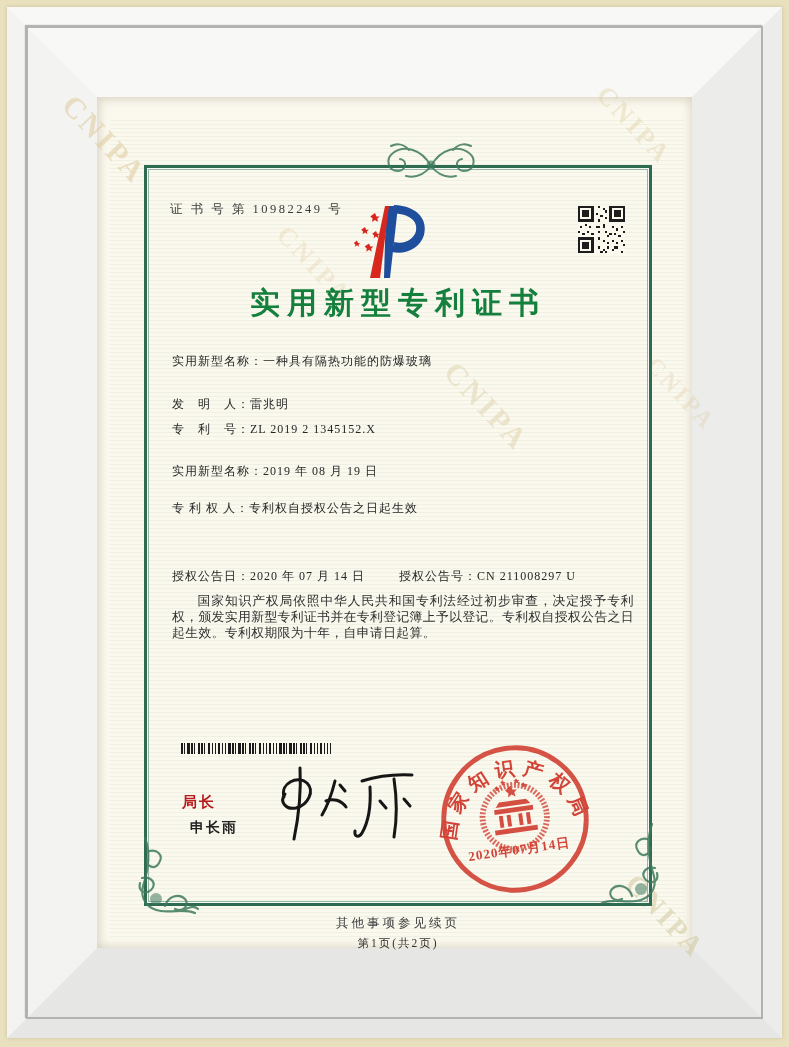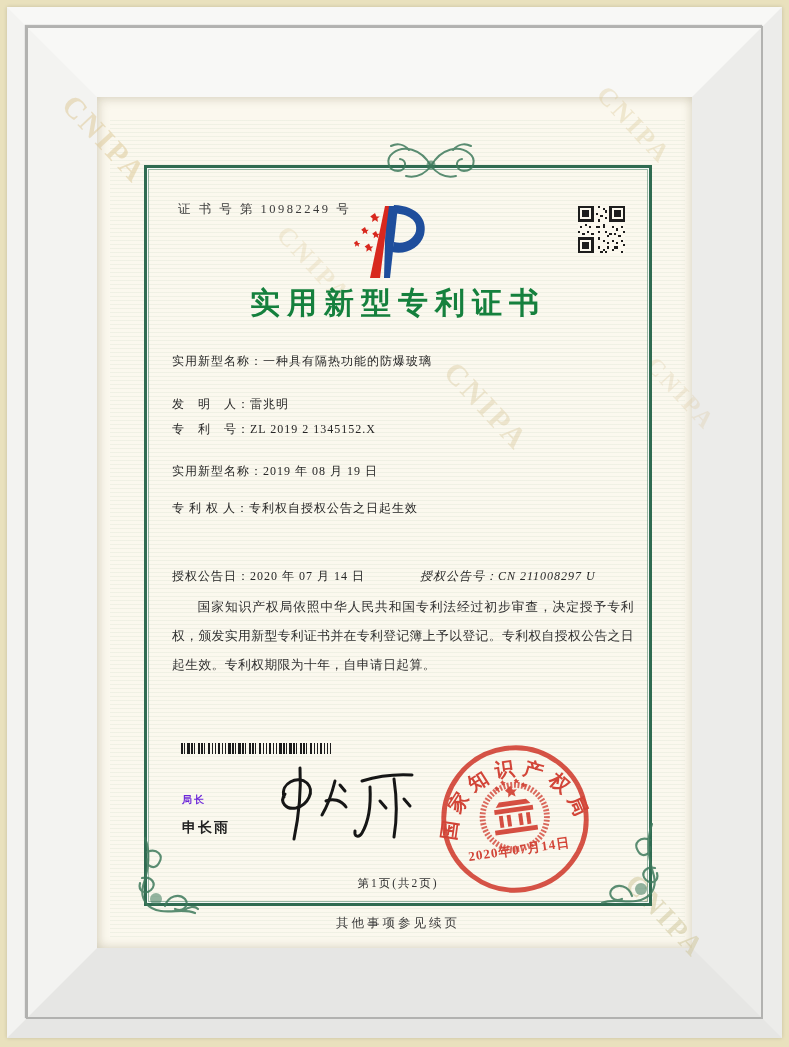--- a/index.html
+++ b/index.html
@@ -39,46 +39,46 @@
     pointer-events:none;white-space:nowrap;
   }
   
   .cert-border{
     position:absolute;left:144px;top:165px;width:508px;height:741px;
     border:3px solid #2f6b51;box-sizing:border-box;
     box-shadow:inset 0 0 0 1px rgba(255,255,255,.9), inset 0 0 0 2px rgba(74,130,104,.55);
   }
   .ornament{position:absolute;}
   .cert-number{
-    position:absolute;left:170px;top:201px;font-size:12.5px;letter-spacing:2.5px;color:#3b3b3b;margin-left:8px;
+    position:absolute;left:170px;top:201px;font-size:12.5px;letter-spacing:2.5px;color:#3b3b3b;
   }
   .qr{position:absolute;left:578px;top:206px;width:47px;height:47px;}
   .logo{position:absolute;left:348px;top:202px;width:84px;height:82px;}
   .title{
     position:absolute;left:144px;top:283px;width:508px;text-align:center;
     font-size:30px;font-weight:bold;letter-spacing:7px;color:#15803d;
   }
   .row{position:absolute;left:172px;width:470px;font-size:12px;letter-spacing:1px;color:#262626;white-space:nowrap;}
   .row .lbl{color:#262626;}
   .row .val{color:#262626;}
-  .row .second{position:absolute;left:248px;top:0;font-style:italic;}
+  .row .second{position:absolute;left:227px;top:0;}
   .paras{
     position:absolute;left:172px;top:593px;width:462px;
-    font-size:12.8px;line-height:29px;text-align:justify;color:#303030;letter-spacing:.4px;
+    font-size:12.8px;line-height:16px;text-align:justify;color:#303030;letter-spacing:.4px;
   }
   .paras p{margin:0;text-indent:2em;}
   .barcode{
     position:absolute;left:181px;top:743px;width:150px;height:11px;
     background:repeating-linear-gradient(90deg,#1c1c1c 0 1.6px,transparent 1.6px 3.1px,#1c1c1c 3.1px 4.1px,transparent 4.1px 6.4px,#1c1c1c 6.4px 8.8px,transparent 8.8px 10.2px);
   }
-  .director-label{position:absolute;left:182px;top:793px;font-size:10px;font-weight:bold;letter-spacing:2px;color:#6d28d9;}
-  .director-name{position:absolute;left:182px;top:819px;font-size:14px;font-weight:bold;letter-spacing:2px;color:#222;text-align:center;}
+  .director-label{position:absolute;left:182px;top:793px;font-size:15px;font-weight:bold;letter-spacing:2px;color:#b91c1c;}
+  .director-name{position:absolute;left:190px;top:819px;font-size:14px;font-weight:bold;letter-spacing:2px;color:#222;text-align:center;}
   .signature{position:absolute;left:258px;top:763px;width:160px;height:82px;}
   .seal{position:absolute;left:437px;top:741px;width:156px;height:156px;transform:rotate(-8deg);opacity:.94;mix-blend-mode:multiply;}
-  .page-footer{position:absolute;left:144px;top:876px;width:508px;text-align:center;font-size:11.5px;letter-spacing:2px;color:#333;}
+  .page-footer{position:absolute;left:144px;top:936px;width:508px;text-align:center;font-size:11.5px;letter-spacing:2px;color:#333;}
   .cont-note{position:absolute;left:144px;top:915px;width:508px;text-align:center;font-size:12.5px;letter-spacing:3px;color:#3a3a3a;font-family:Liberation Serif, serif;}
 </style>
 </head>
 <body>
 
 <div class="page">
 
   <div class="frame"></div>
   <div class="groove"></div>
   <div class="paper"></div>

